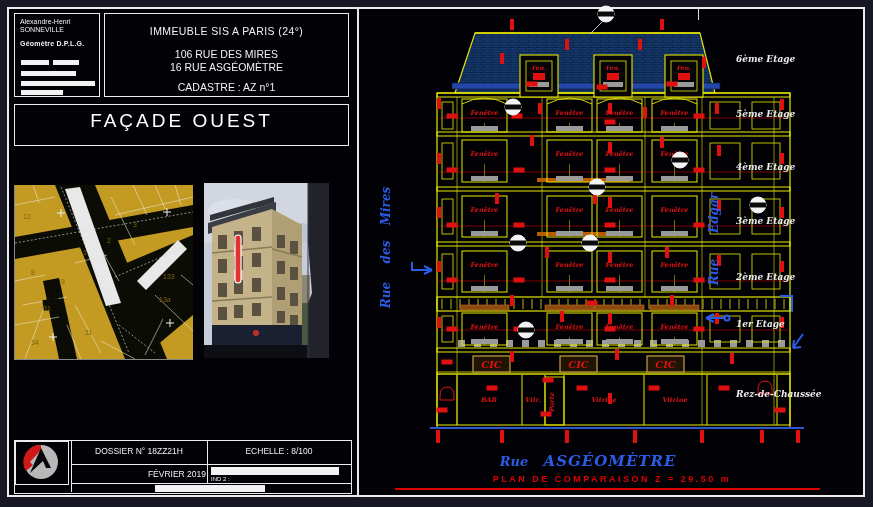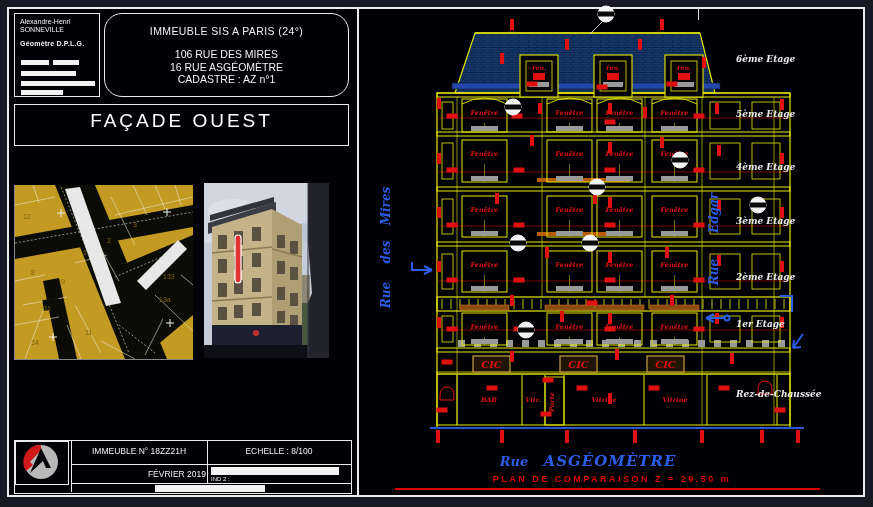--- a/index.html
+++ b/index.html
@@ -6,25 +6,25 @@
   .stage{position:relative;width:873px;height:507px;background:#181824;overflow:hidden;
          font-family:"Liberation Sans",sans-serif;}
   .sheet{position:absolute;left:7px;top:7px;width:858px;height:490px;background:#020206;
          border:2px solid #ececec;box-sizing:border-box;}
   .vdivider{position:absolute;left:357px;top:7px;width:2px;height:490px;background:#e8e8e8;}
   .tick-top{position:absolute;left:698px;top:7px;width:1px;height:13px;background:#dcdcdc;}
   .box{position:absolute;border:1.5px solid #ececec;box-sizing:border-box;color:#f2f2f2;}
   .author-box{left:14px;top:13px;width:86px;height:84px;font-size:7px;line-height:8px;padding:4px 5px;}
   .author-box .ttl{font-weight:bold;margin-top:6px;letter-spacing:0.2px;}
   .redact{position:absolute;background:#f2f2f2;height:5px;}
-  .project-box{left:104px;top:13px;width:245px;height:84px;text-align:center;font-size:10.5px;border-radius:18px;}
+  .project-box{left:104px;top:13px;width:245px;height:84px;text-align:center;font-size:10.5px;}
   .project-box .l1{margin-top:11px;letter-spacing:0.4px;}
   .project-box .l2{margin-top:11px;}
   .project-box .l3{margin-top:1px;}
-  .project-box .l4{margin-top:0;}
+  .project-box .l4{margin-top:8px;}
   .facade-box{left:14px;top:104px;width:335px;height:42px;text-align:center;}
   .facade-box span{display:inline-block;margin-top:5px;font-size:19px;letter-spacing:3px;color:#fff;}
   .map-wrap{position:absolute;left:14px;top:185px;width:178px;height:174px;border-left:1px solid #888;
             border-bottom:1px solid #888;box-sizing:content-box;}
   .photo-wrap{position:absolute;left:204px;top:183px;width:125px;height:175px;}
   .tblock{position:absolute;left:14px;top:440px;width:338px;height:54px;border:1.5px solid #ececec;
           box-sizing:border-box;color:#f2f2f2;font-size:8.5px;}
   .tb-cell{position:absolute;box-sizing:border-box;}
   .tb-line{position:absolute;background:#ececec;}
   .logo-cell{left:4px;top:4px;width:52px;height:42px;border:1px solid #ececec;}
@@ -188,21 +188,21 @@
       <svg width="50" height="40" viewBox="0 0 50 40">
         <circle cx="25" cy="20" r="17" fill="#b8b8b8"></circle>
         <path d="M25,3 A17,17 0 0 0 10,29 L17,23 L14,20 L25,8 Z" fill="#d01818"></path>
         <path d="M25,6 L35,26 L30,26 L27,19 L14,31 Z" fill="#06060a"></path>
       </svg>
     </div>
     <div class="tb-line" style="left:56px;top:0;width:1px;height:51px;"></div>
     <div class="tb-line" style="left:192px;top:0;width:1px;height:42px;"></div>
     <div class="tb-line" style="left:56px;top:23px;width:280px;height:1px;"></div>
     <div class="tb-line" style="left:56px;top:42px;width:280px;height:1px;"></div>
-    <div class="tb-cell" style="left:57px;top:5px;width:134px;text-align:center;">IMMEUBLE N° 18ZZ21H</div>
+    <div class="tb-cell" style="left:57px;top:5px;width:134px;text-align:center;">DOSSIER N° 18ZZ21H</div>
     <div class="tb-cell" style="left:193px;top:5px;width:142px;text-align:center;">ECHELLE : 8/100</div>
     <div class="tb-cell" style="left:57px;top:28px;width:134px;text-align:right;">FÉVRIER 2019</div>
     <div class="tb-bar" style="left:196px;top:26px;width:128px;height:8px;"></div>
     <div class="tb-cell" style="left:196px;top:35px;font-size:6px;">IND 2 :</div>
     <div class="tb-bar" style="left:140px;top:44px;width:110px;height:7px;"></div>
   </div>
 
   <svg id="elev" viewBox="0 0 511 507" style="position:absolute;left:362px;top:0;width:511px;height:507px;">
     <defs>
       <pattern id="brick" width="9" height="5" patternUnits="userSpaceOnUse">

